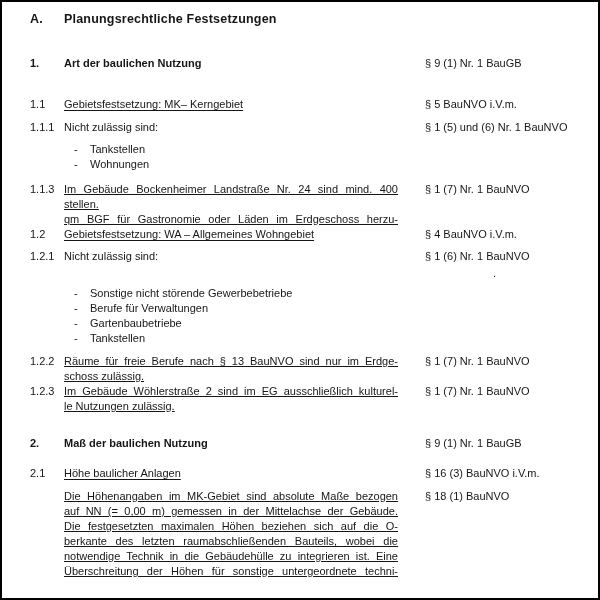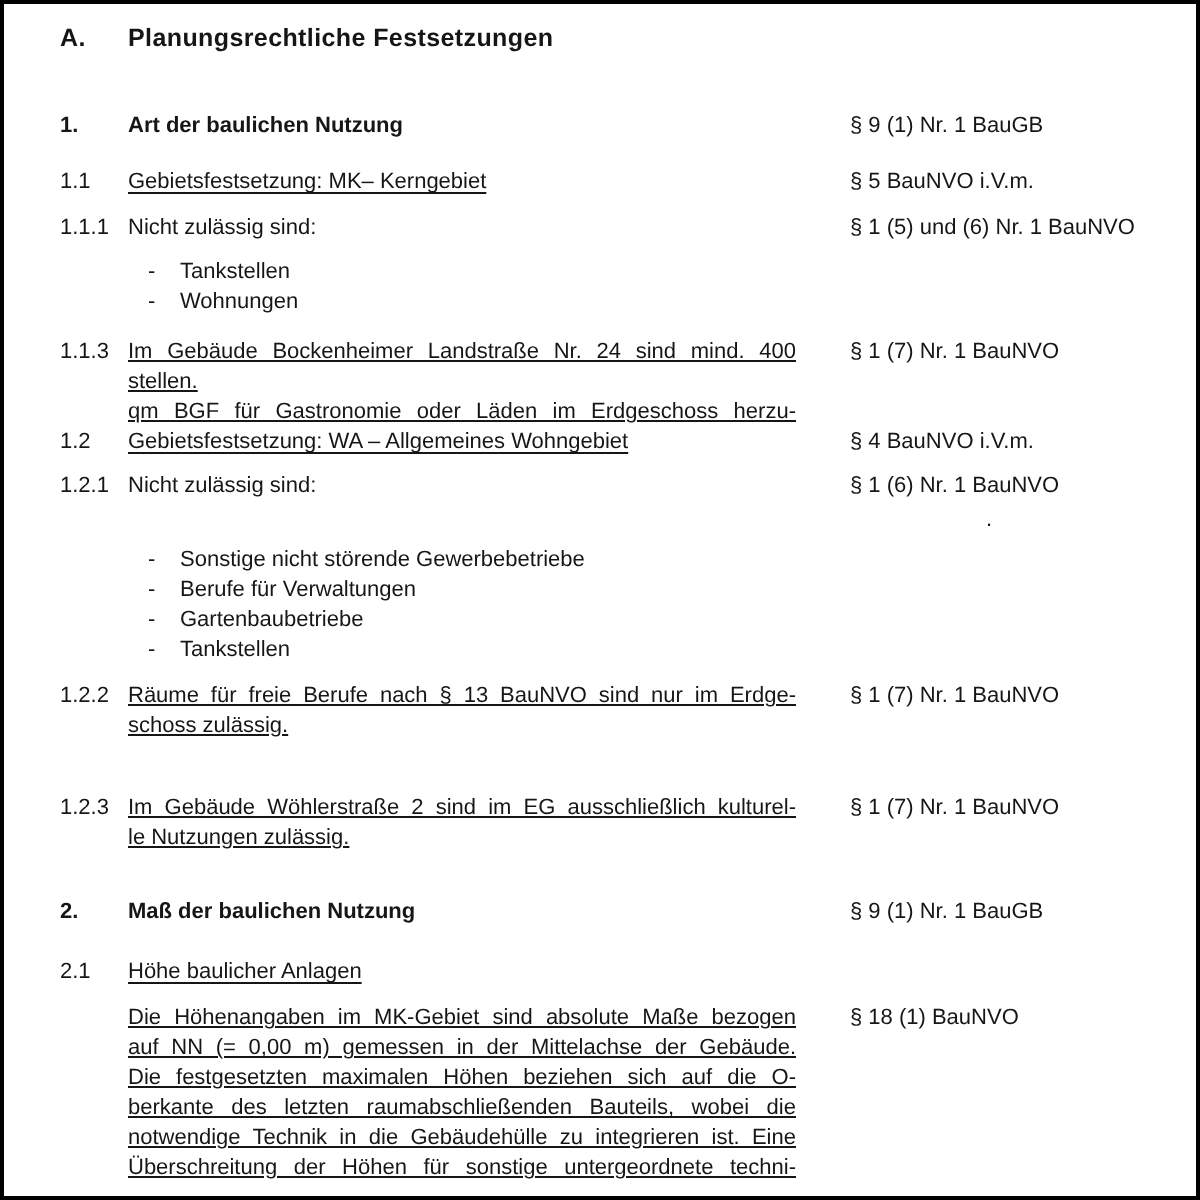--- a/index.html
+++ b/index.html
@@ -58,21 +58,21 @@
     <div class="content">Planungsrechtliche Festsetzungen</div>
     <div class="ref"></div>
   </div>
 
   <div class="row" style="margin-top:29px">
     <div class="num bold">1.</div>
     <div class="content bold">Art der baulichen Nutzung</div>
     <div class="ref">§ 9 (1) Nr. 1 BauGB</div>
   </div>
 
-  <div class="row" style="margin-top:13px">
+  <div class="row" style="margin-top:26px">
     <div class="num">1.1</div>
     <div class="content"><span class="u">Gebietsfestsetzung: MK– Kerngebiet</span></div>
     <div class="ref">§ 5 BauNVO i.V.m.</div>
   </div>
 
   <div class="row" style="margin-top:8px">
     <div class="num">1.1.1</div>
     <div class="content">Nicht zulässig sind:</div>
     <div class="ref">§ 1 (5) und (6) Nr. 1 BauNVO</div>
   </div>
@@ -142,38 +142,39 @@
 
   <div class="row" style="margin-top:8px">
     <div class="num">1.2.2</div>
     <div class="content">
       <div class="jline">Räume für freie Berufe nach § 13 BauNVO sind nur im Erdge-</div>
       <div class="jline last">schoss zulässig.</div>
     </div>
     <div class="ref">§ 1 (7) Nr. 1 BauNVO</div>
   </div>
 
-  <div class="row" style="margin-top:26px">
+  <div class="row" style="margin-top:0">
     <div class="num">1.2.3</div>
     <div class="content">
       <div class="jline">Im Gebäude Wöhlerstraße 2 sind im EG ausschließlich kulturel-</div>
       <div class="jline last">le Nutzungen zulässig.</div>
     </div>
     <div class="ref">§ 1 (7) Nr. 1 BauNVO</div>
   </div>
 
   <div class="row" style="margin-top:22px">
     <div class="num bold">2.</div>
     <div class="content bold">Maß der baulichen Nutzung</div>
     <div class="ref">§ 9 (1) Nr. 1 BauGB</div>
   </div>
 
   <div class="row" style="margin-top:15px">
     <div class="num">2.1</div>
     <div class="content"><span class="u">Höhe baulicher Anlagen</span></div>
+    <div class="ref">§ 16 (3) BauNVO i.V.m.</div>
   </div>
 
   <div class="row" style="margin-top:8px">
     <div class="num"></div>
     <div class="content">
       <div class="jline">Die Höhenangaben im MK-Gebiet sind absolute Maße bezogen</div>
       <div class="jline">auf NN (= 0,00 m) gemessen in der Mittelachse der Gebäude.</div>
       <div class="jline">Die festgesetzten maximalen Höhen beziehen sich auf die O-</div>
       <div class="jline">berkante des letzten raumabschließenden Bauteils, wobei die</div>
       <div class="jline">notwendige Technik in die Gebäudehülle zu integrieren ist. Eine</div>

